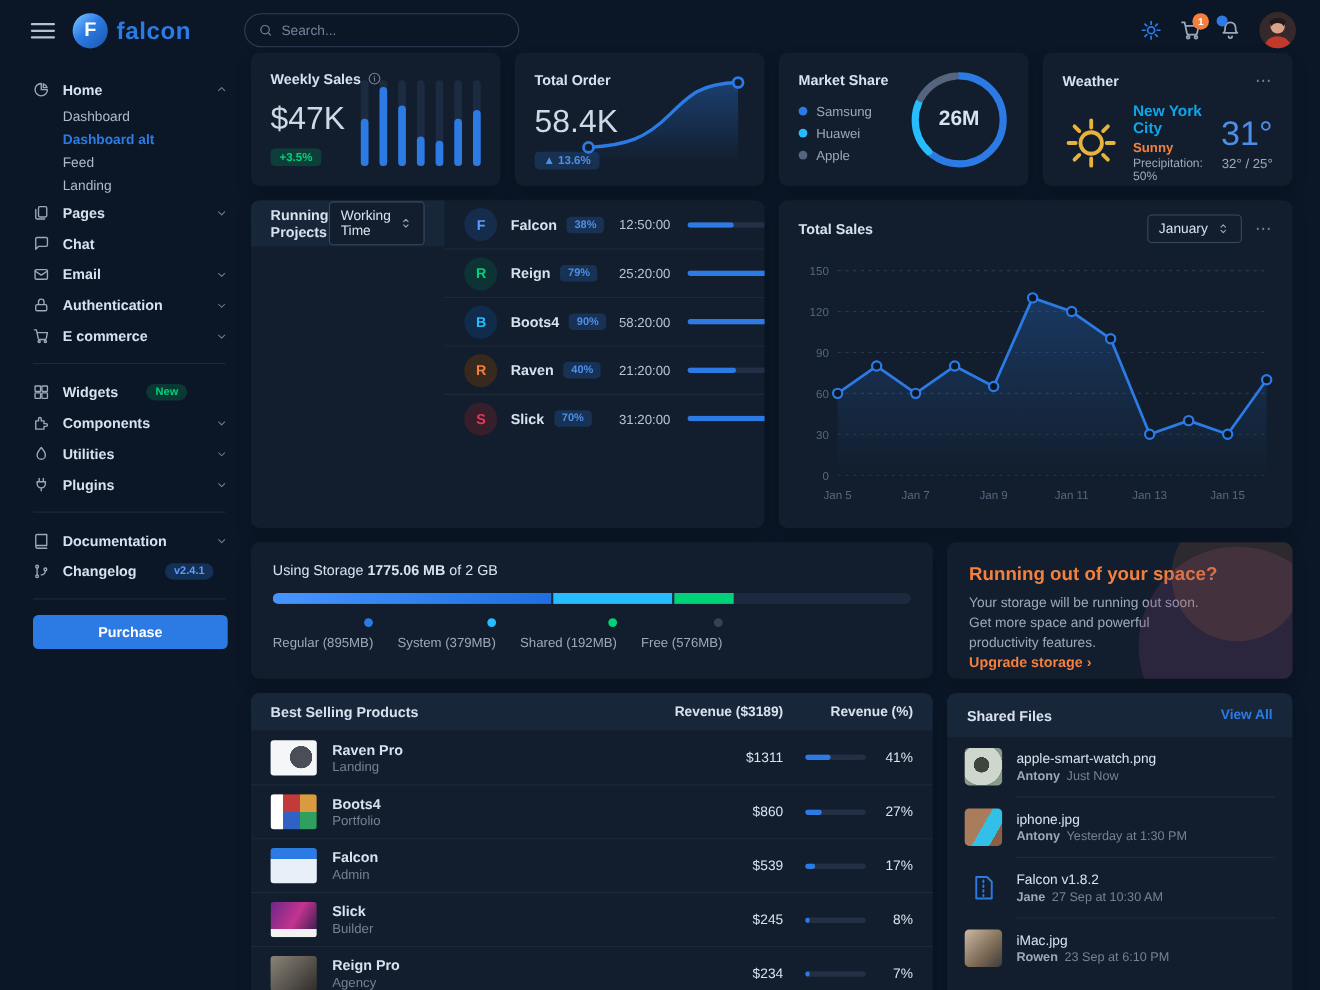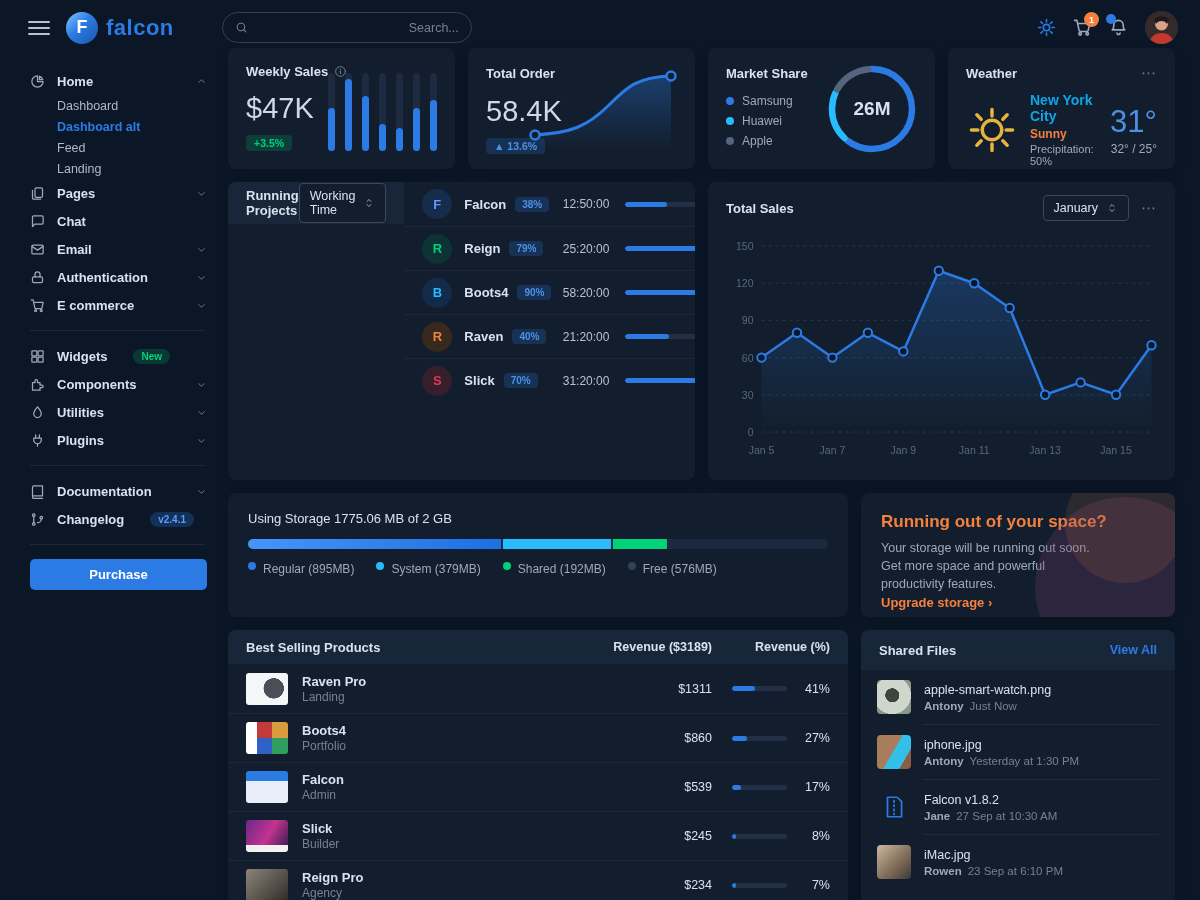--- a/index.html
+++ b/index.html
@@ -7,21 +7,21 @@
   body { background:#0b1727; font-family:"Liberation Sans", sans-serif; color:#d8e2ef; position:relative; }
 
   
   #navbar { position:absolute; top:0; left:0; right:0; height:55px; display:flex; align-items:center; z-index:5; }
   .hamburger { margin-left:28px; width:22px; cursor:pointer; }
   .hamburger span { display:block; height:2px; background:#b6c2d2; border-radius:1px; margin:4px 0; }
   .logo { display:flex; align-items:center; margin-left:16px; cursor:pointer; }
   .logo-mark { width:32px; height:32px; border-radius:50%; background:linear-gradient(135deg,#7ecbff 0%,#2c7be5 45%,#1956a8 100%); display:flex; align-items:center; justify-content:center; color:#fff; font-weight:bold; font-size:18px; }
   .logo-text { color:#2c7be5; font-size:22px; font-weight:bold; margin-left:8px; letter-spacing:.5px; }
   .search { margin-left:48px; width:250px; height:31px; border:1px solid #2f3f54; border-radius:16px; display:flex; align-items:center; padding:0 12px; background:transparent; }
-  .search input { flex:1; background:transparent; border:none; outline:none; color:#9da9bb; font-size:12.5px; margin-left:8px; font-family:inherit;text-align:right; }
+  .search input { flex:1; background:transparent; border:none; outline:none; color:#9da9bb; font-size:12.5px; margin-left:8px; font-family:inherit; }
   .search input::placeholder { color:#748194; }
   .nav-right { margin-left:auto; margin-right:22px; display:flex; align-items:center; gap:17px; }
   .nav-ic { position:relative; color:#9da9bb; cursor:pointer; display:flex; }
   .nav-ic.gear { color:#2c7be5; }
   .cart-badge { position:absolute; top:-6px; right:-7px; background:#f5803e; color:#fff; font-size:9px; font-weight:bold; width:15px; height:15px; border-radius:50%; display:flex; align-items:center; justify-content:center; }
   .bell-dot { position:absolute; top:-4px; left:-3px; width:10px; height:10px; border-radius:50%; background:#2c7be5; }
   .avatar { width:33px; height:33px; border-radius:50%; overflow:hidden; cursor:pointer; background:#3c2b28; display:block; }
 
   
   #sidebar { position:absolute; top:55px; left:0; width:225px; bottom:0; padding:12px 18px 0 30px; }
@@ -95,25 +95,25 @@
   .rp-footer { height:36px; background:rgba(255,255,255,.04); display:flex; align-items:center; justify-content:center; font-size:13px; color:#2c7be5; font-weight:600; cursor:pointer; }
 
   
   .ts-strip { height:46px; background:transparent; justify-content:space-between; padding-top:6px; }
   .ts-right { display:flex; align-items:center; gap:12px; }
   #ts-chart { padding:2px 10px 0 12px; }
 
   
   .st-card { padding:18px 20px; }
   .st-title { font-size:13px; color:#d8e2ef; }
-  .st-title b { font-weight:normal; }
+  .st-title b { font-weight:bold; }
   .st-bar { display:flex; height:10px; border-radius:5px; overflow:hidden; background:#1c2a40; margin-top:13px; }
   .st-seg { height:100%; }
   .st-legend { display:flex; gap:22px; margin-top:13px; font-size:12px; color:#9da9bb; }
-  .st-leg-item { display:flex; align-items:flex-start; gap:7px; }
+  .st-leg-item { display:flex; align-items:flex-end; gap:7px;flex-direction:column; }
 
   
   .promo { padding:19px 20px; }
   .promo::before { content:""; position:absolute; right:-40px; bottom:-60px; width:180px; height:180px; border-radius:50%; background:rgba(120,62,110,.25); }
   .promo::after { content:""; position:absolute; right:-10px; top:-30px; width:120px; height:120px; border-radius:50%; background:rgba(245,128,62,.12); }
   .promo-title { font-size:17px; font-weight:bold; color:#f5803e; }
   .promo-body { font-size:12.5px; color:#9da9bb; line-height:1.45; margin-top:7px; width:78%; }
   .promo-link { display:inline-block; font-size:13px; font-weight:600; color:#f5803e; cursor:pointer; }
 
   

